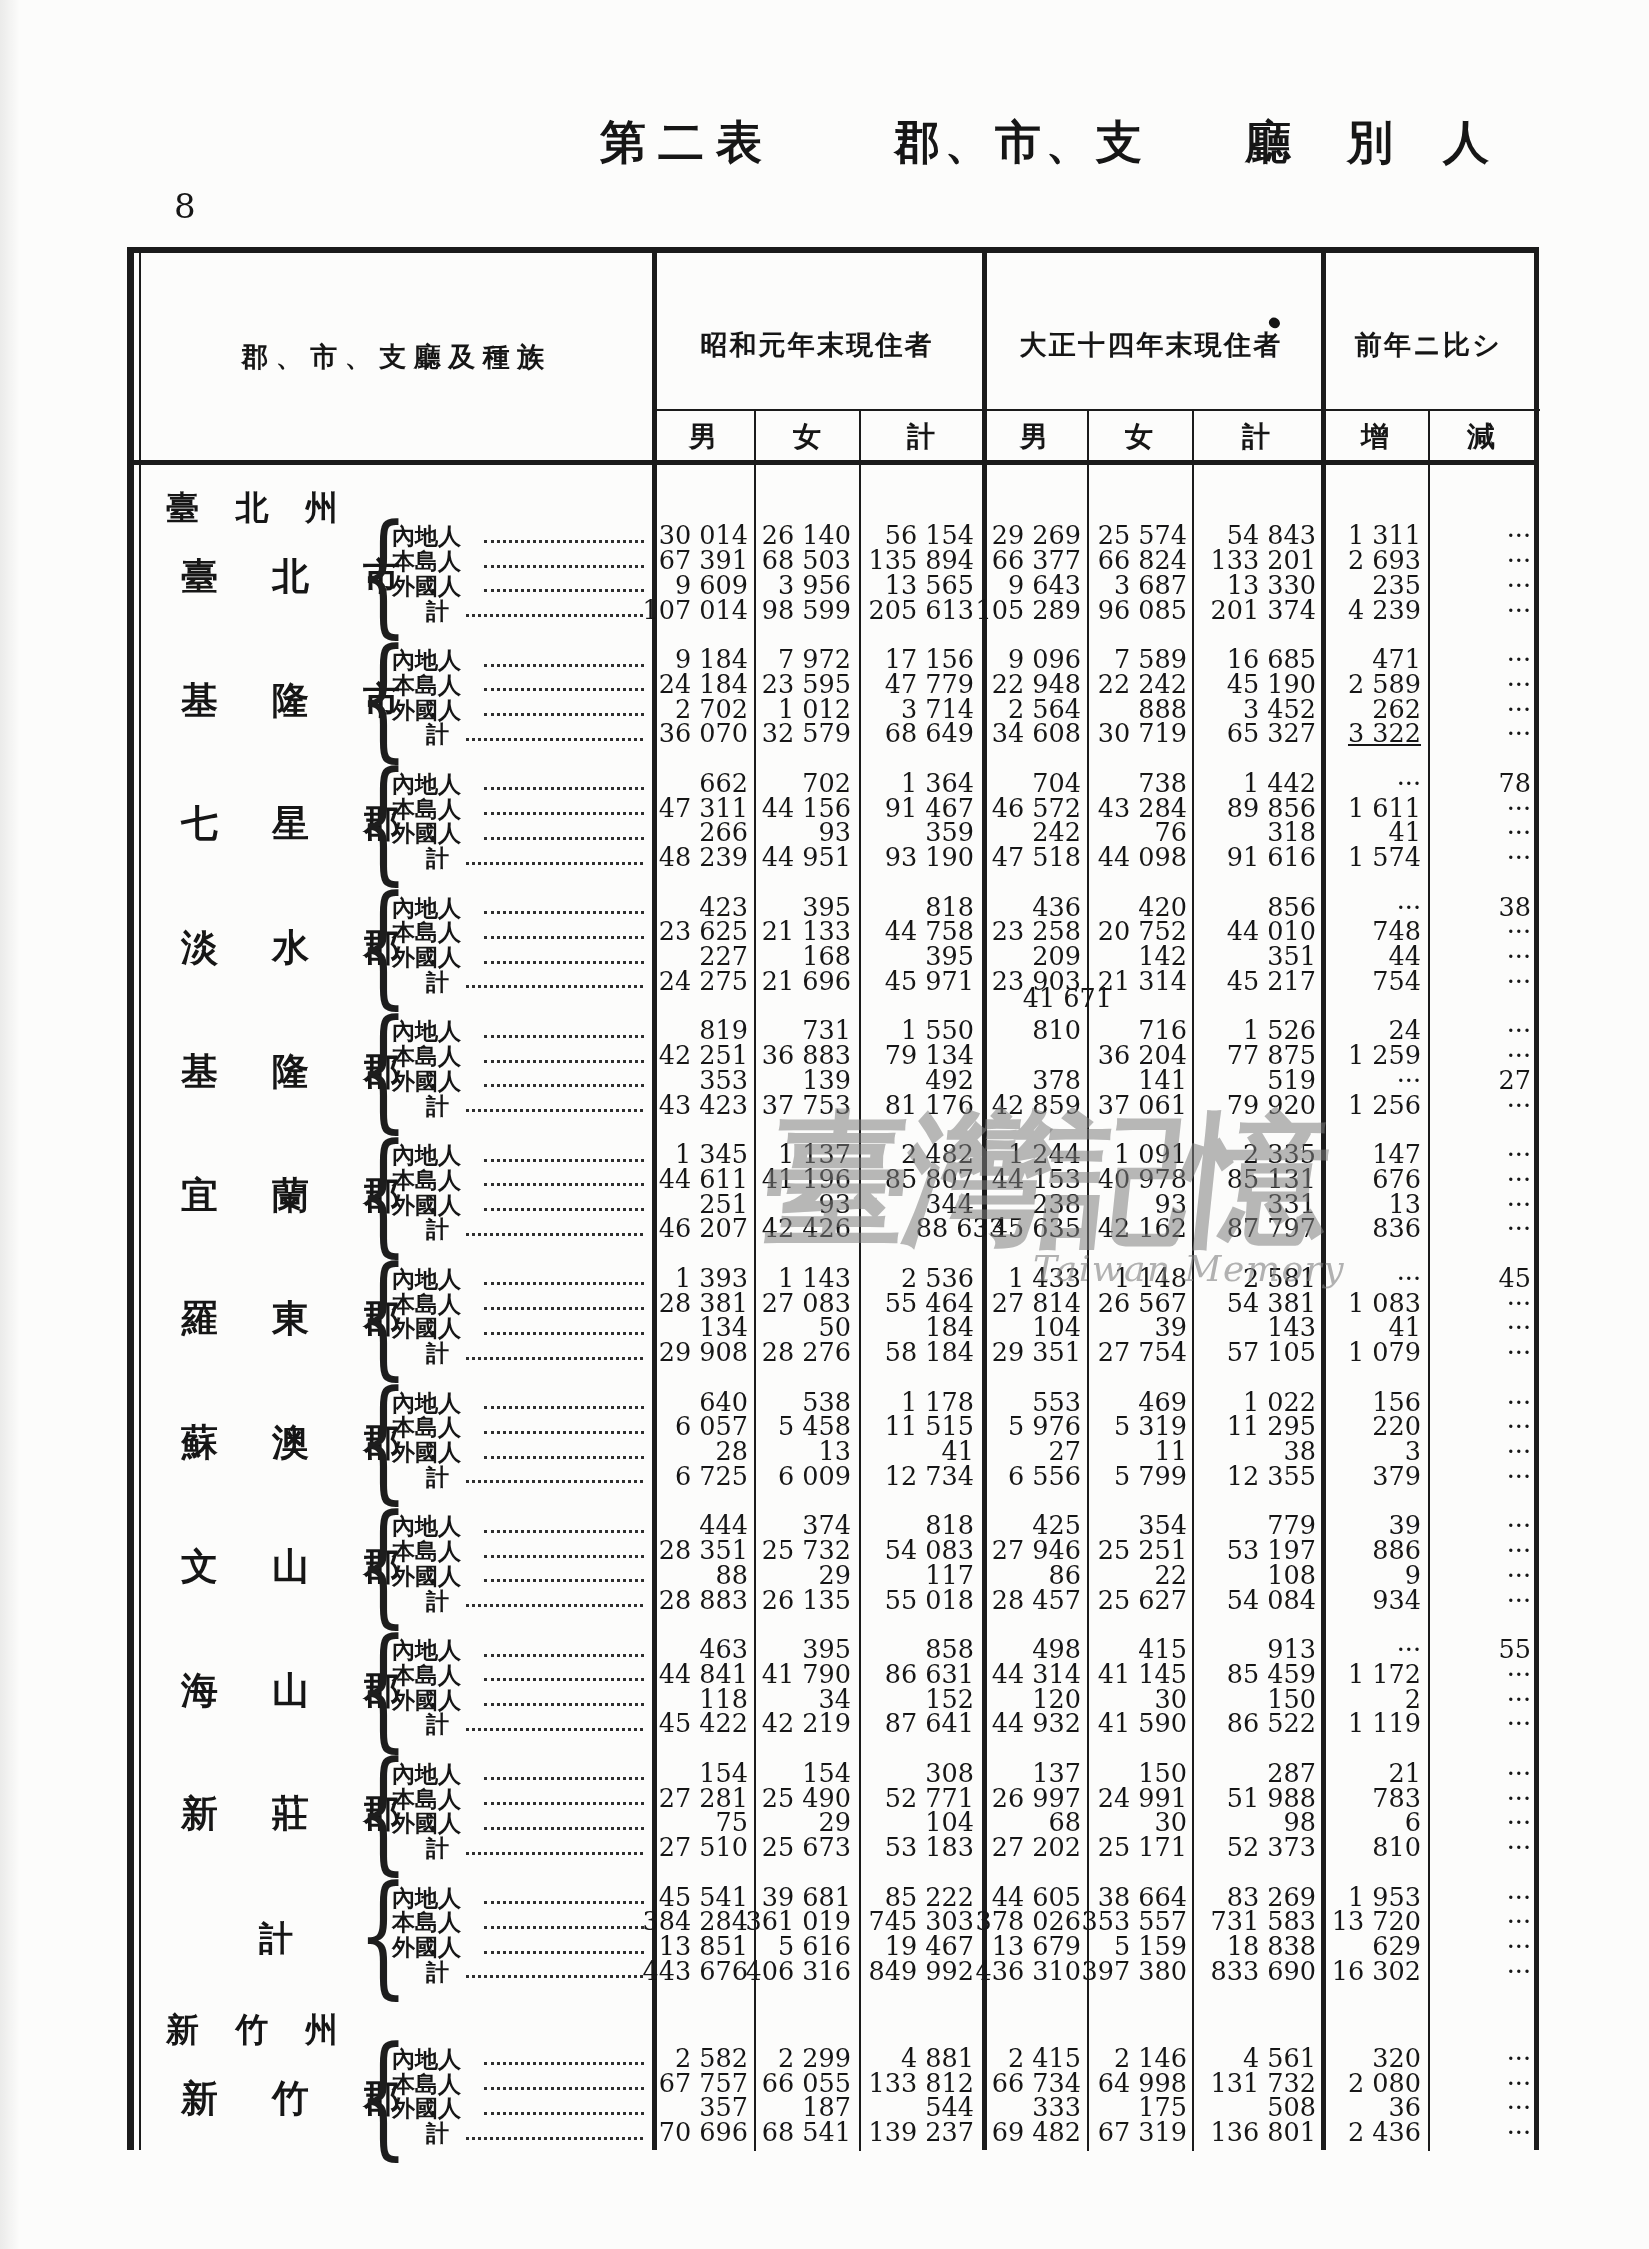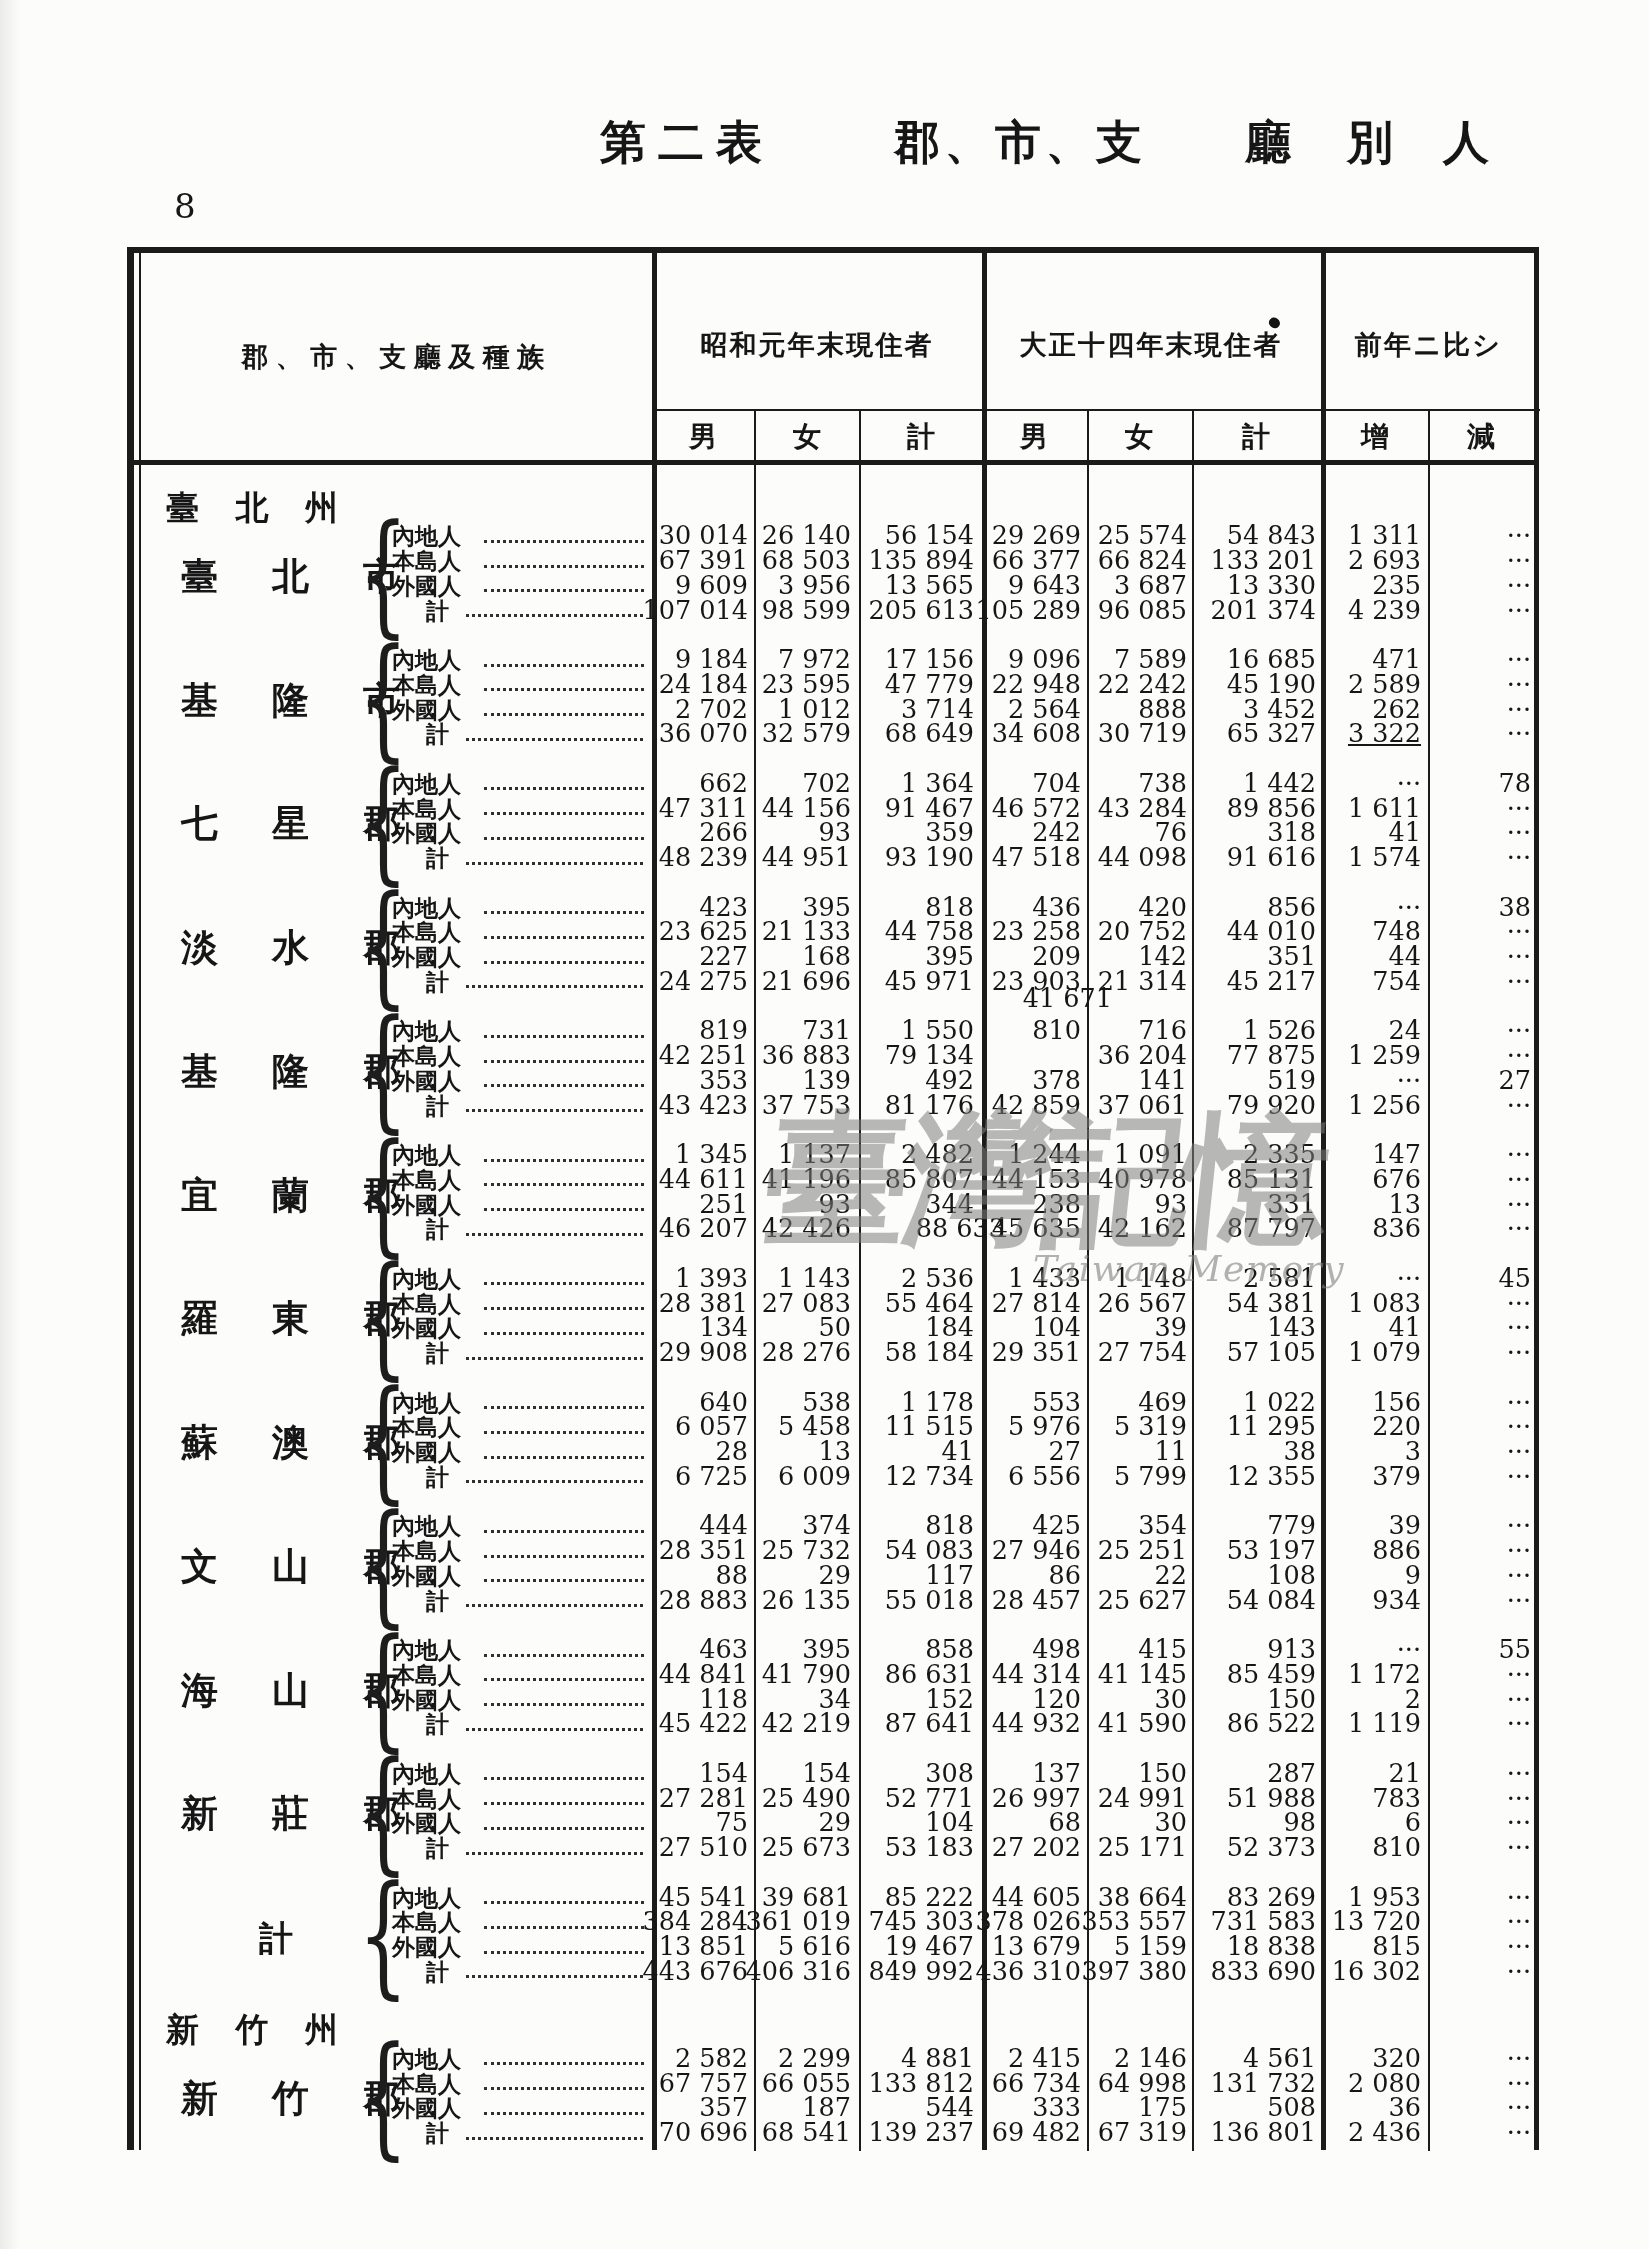--- a/index.html
+++ b/index.html
@@ -614,21 +614,21 @@
       <div class="num-cell" style="left: 1294px; top: 1909px; width: 127px;">13 720</div>
       <div class="num-cell" style="left: 1404px; top: 1909px; width: 127px;">···</div>
       <div class="abs race-label" style="left: 392px; top: 1934px;">外國人</div>
       <div class="leader" style="left: 484px; top: 1951px; width: 160px;"></div>
       <div class="num-cell" style="left: 621px; top: 1934px; width: 127px;">13 851</div>
       <div class="num-cell" style="left: 724px; top: 1934px; width: 127px;">5 616</div>
       <div class="num-cell" style="left: 847px; top: 1934px; width: 127px;">19 467</div>
       <div class="num-cell" style="left: 954px; top: 1934px; width: 127px;">13 679</div>
       <div class="num-cell" style="left: 1060px; top: 1934px; width: 127px;">5 159</div>
       <div class="num-cell" style="left: 1189px; top: 1934px; width: 127px;">18 838</div>
-      <div class="num-cell" style="left: 1294px; top: 1934px; width: 127px;">815</div>
+      <div class="num-cell" style="left: 1294px; top: 1934px; width: 127px;">629</div>
       <div class="num-cell" style="left: 1404px; top: 1934px; width: 127px;">···</div>
       <div class="abs race-label" style="left: 426px; top: 1959px;">計</div>
       <div class="leader" style="left: 466px; top: 1975px; width: 177px;"></div>
       <div class="num-cell" style="left: 621px; top: 1959px; width: 127px;">443 676</div>
       <div class="num-cell" style="left: 724px; top: 1959px; width: 127px;">406 316</div>
       <div class="num-cell" style="left: 847px; top: 1959px; width: 127px;">849 992</div>
       <div class="num-cell" style="left: 954px; top: 1959px; width: 127px;">436 310</div>
       <div class="num-cell" style="left: 1060px; top: 1959px; width: 127px;">397 380</div>
       <div class="num-cell" style="left: 1189px; top: 1959px; width: 127px;">833 690</div>
       <div class="num-cell" style="left: 1294px; top: 1959px; width: 127px;">16 302</div>

